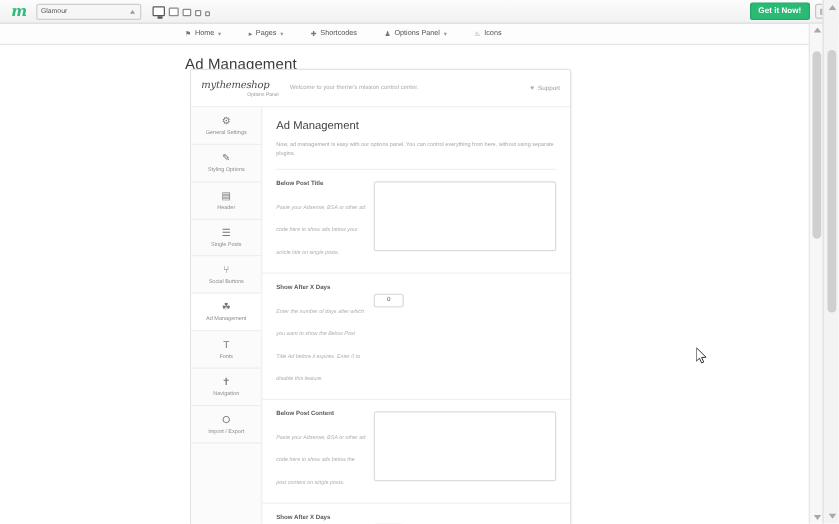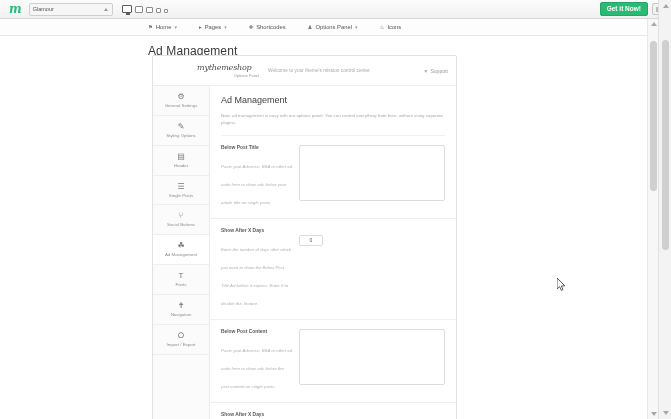--- a/index.html
+++ b/index.html
@@ -105,21 +105,21 @@
     border-radius: 2px;
     box-shadow: 0 1px 1px rgba(0,0,0,.03);
   }
   .panel-head {
     height: 30px;
     border-bottom: 1px solid #ededed;
     display: flex; align-items: center;
     padding: 0 8px;
     background: #fff;
   }
-  .logo-wrap { width: 62px; margin-left: 36px; }
+  .logo-wrap { width: 62px; }
   .logo-main {
     font-family: "DejaVu Serif", serif;
     font-style: italic;
     font-size: 8px;
     color: #4a4a4a;
     line-height: 1;
     letter-spacing: -.2px;
   }
   .logo-sub {
     font-size: 4px; color: #999; text-align: right; margin-top:1px;

